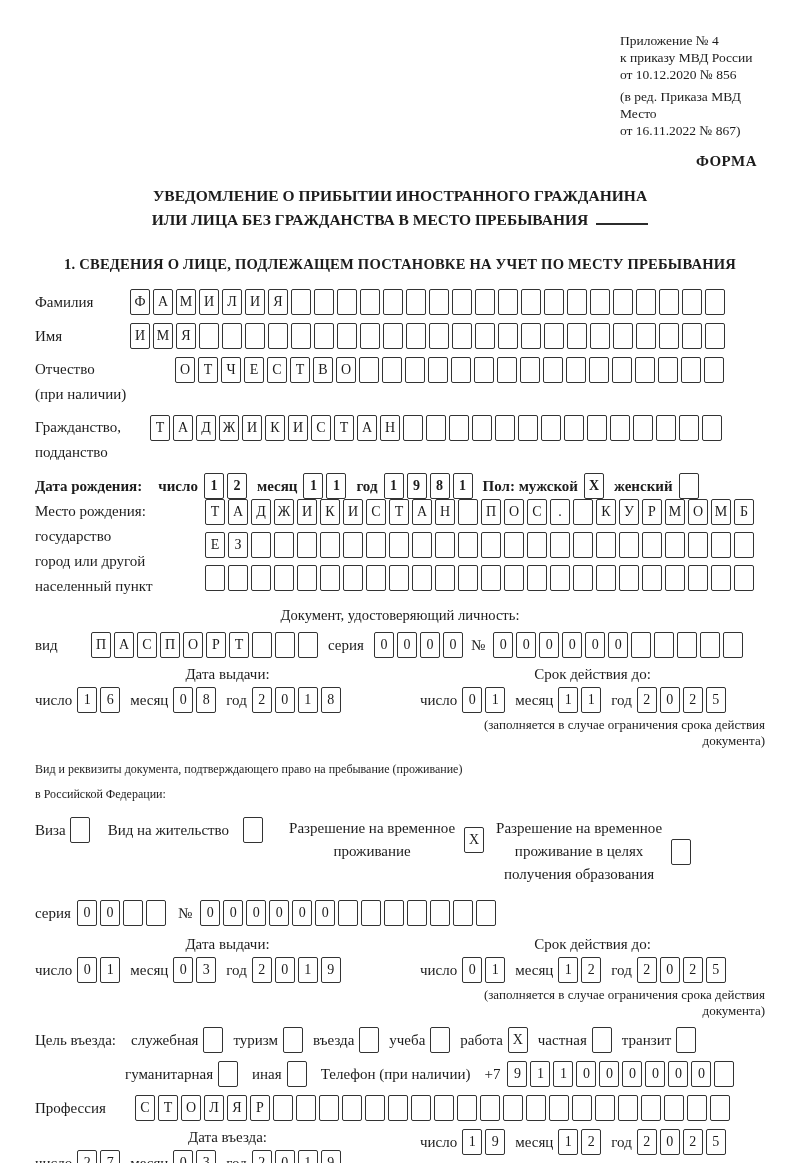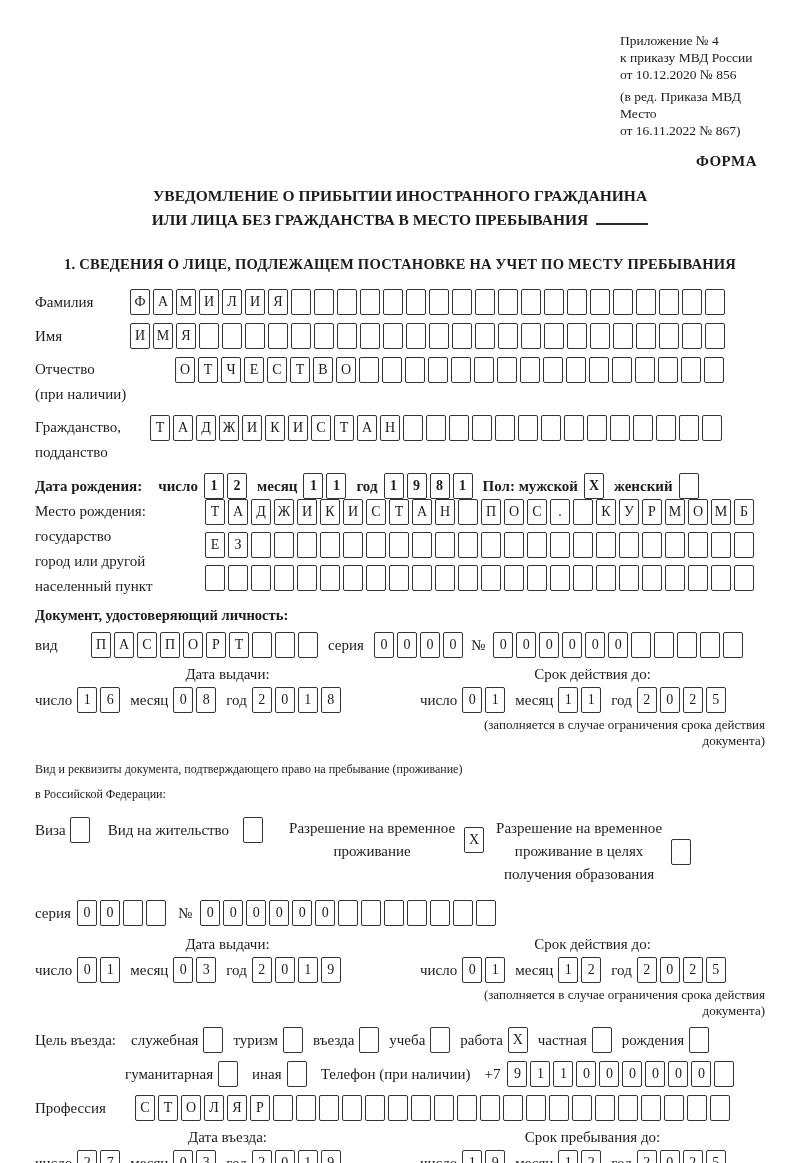--- a/index.html
+++ b/index.html
@@ -43,21 +43,21 @@
 
   .word { margin:0 6px 0 0; }
 
   
   .inline-gap { margin-left:10px; }
 
   
   .stack .boxes { margin-bottom:7px; display:flex; }
   .stack .boxes:last-child { margin-bottom:0; }
 
-  .doc-heading { font-weight:bold; font-size:14.6px; margin:4px 0 8px 0; }
+  .doc-heading { text-align:center; font-weight:normal; font-size:14.6px; margin:4px 0 8px 0; }
 
   
   .dates { display:flex; margin:2px 0 2px 0; }
   .dcol-left { flex:0 0 385px; }
   .dcol-right { flex:1 1 auto; }
   .dtitle { text-align:center; font-size:15px; margin-bottom:4px; }
   .dfields { display:flex; align-items:center; }
   .dfields .word { margin-right:5px; }
   .dfields .grp { margin-right:10px; }
   .note { font-size:13px; text-align:right; margin-top:4px; margin-bottom:6px; }
@@ -567,21 +567,21 @@
         <span class="box"></span>
       </span>
     <span class="word">работа</span>
     <span class="boxes">
         <span class="box">X</span>
       </span>
     <span class="word">частная</span>
     <span class="boxes">
         <span class="box"></span>
       </span>
-    <span class="word">рождения</span>
+    <span class="word">транзит</span>
     <span class="boxes">
         <span class="box"></span>
       </span>
   </div>
 
   <div class="phone-row">
     <span class="word">гуманитарная</span>
     <span class="boxes">
         <span class="box"></span>
       </span>
@@ -654,21 +654,20 @@
         <span class="word">год</span>
         <span class="boxes">
             <span class="box">2</span>
             <span class="box">0</span>
             <span class="box">1</span>
             <span class="box">9</span>
           </span>
       </div>
     </div>
     <div class="dcol-right">
-      <div class="dtitle">Срок пребывания до:</div>
       <div class="dfields">
         <span class="word">число</span>
         <span class="boxes grp">
             <span class="box">1</span>
             <span class="box">9</span>
           </span>
         <span class="word">месяц</span>
         <span class="boxes grp">
             <span class="box">1</span>
             <span class="box">2</span>

